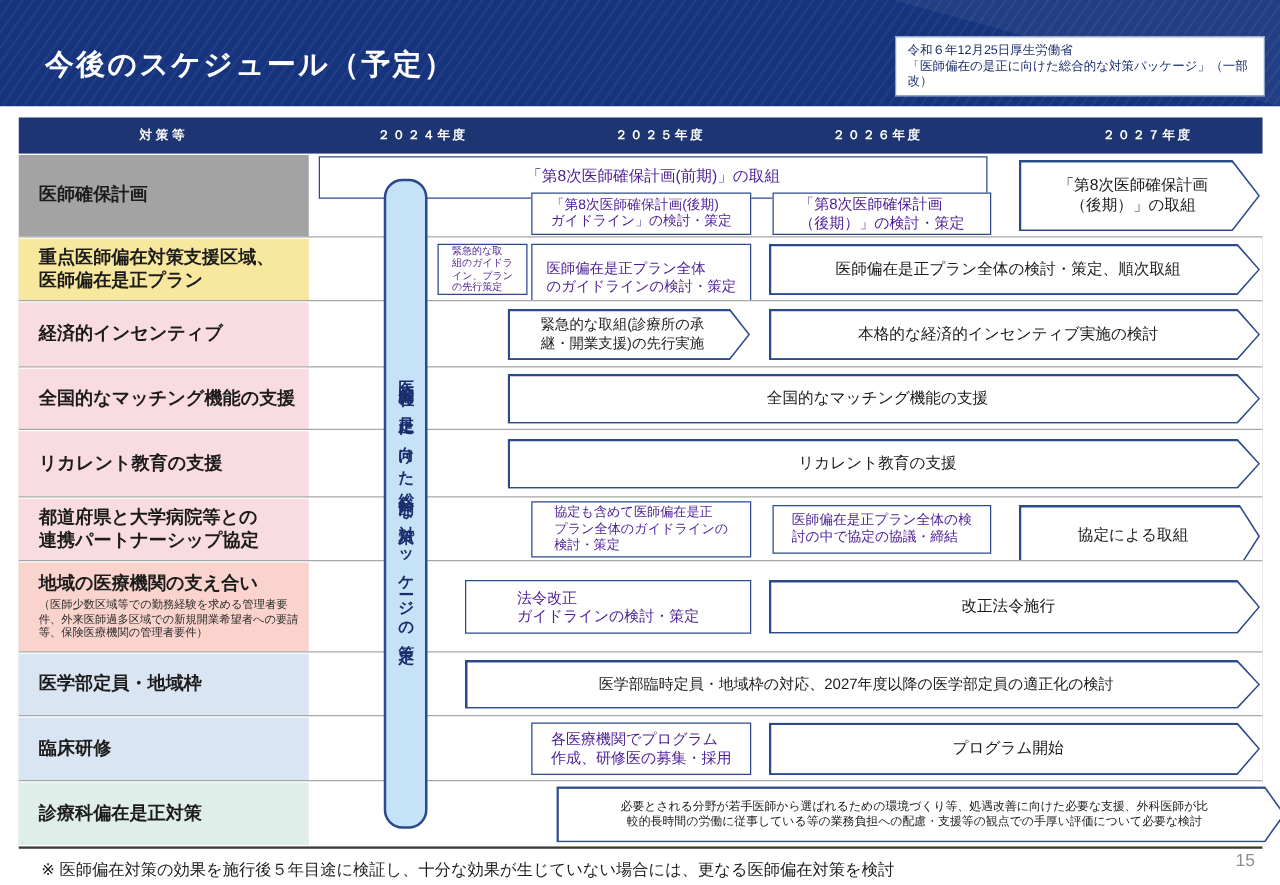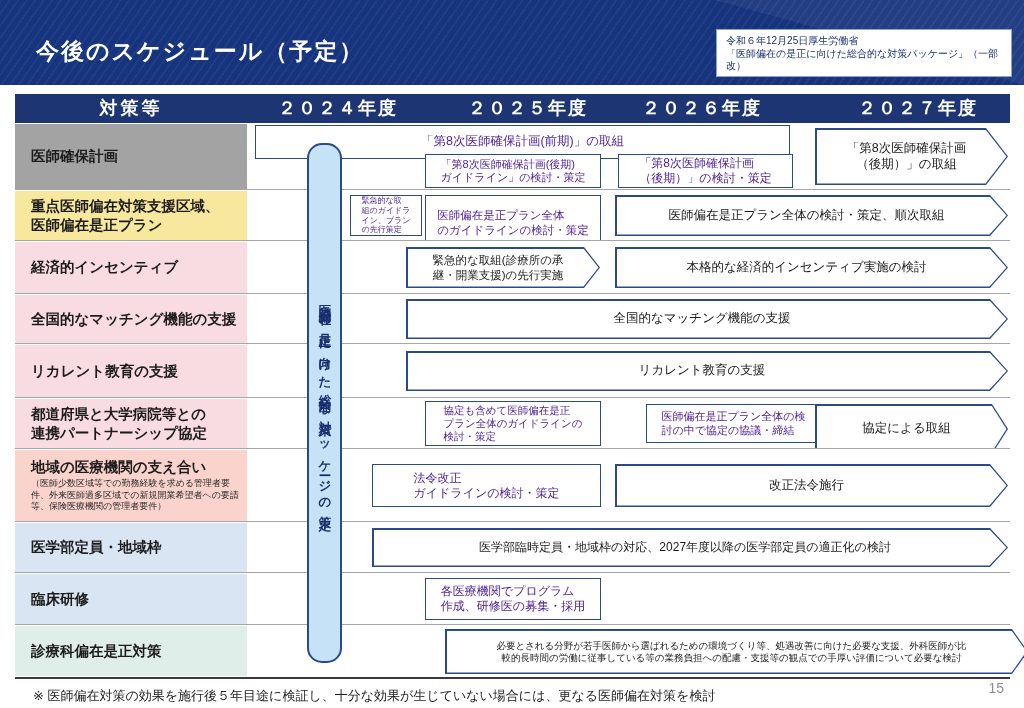--- a/index.html
+++ b/index.html
@@ -17,21 +17,21 @@
     color:#fff; letter-spacing:2px; z-index:2; }
   .src-box { position:absolute; left:716px; top:29px; width:296px; height:48px; background:#fff;
     border:1px solid #8fa3c8; padding:5px 9px; display:flex; flex-direction:column;
     justify-content:space-between; z-index:2; }
   .src-line { font-size:10px; color:#1a2e6e; line-height:1.25; }
 
   
   .table { position:absolute; left:15px; top:94px; width:995px; }
   .thead { position:relative; height:29px; background:#1d3573; }
   .th { position:absolute; top:0; height:29px; line-height:29px; color:#fff; font-weight:bold;
-    font-size:18px; letter-spacing:2px; white-space:nowrap; }
+    font-size:10px; letter-spacing:2px; white-space:nowrap; }
   .th-measure { left:0; width:232px; text-align:center; letter-spacing:3px; }
   .th-year { transform:translateX(-50%); }
 
   .tbody { position:relative; border-bottom:2px solid #3a3a3a; }
   .row { position:relative; width:995px; background:#fff; }
   .row + .row { box-shadow:0 -1px 0 #a6a6a6; }
   .rowlabel { position:absolute; left:0; top:1px; bottom:1px; width:232px; display:flex;
     flex-direction:column; justify-content:center; padding-left:16px; padding-right:4px; }
   .labtext { font-size:14.5px; font-weight:bold; color:#1c1c1c; line-height:1.25; white-space:pre-line; }
   .sublabel { font-size:9px; color:#2a2a2a; line-height:1.3; margin-top:2px; }
@@ -142,21 +142,21 @@
           </div>
         </div>
         <div class="row" style="height: 51px;">
           <div class="rowlabel" style="background: rgb(249, 220, 225);">
             <div class="labtext">都道府県と大学病院等との
 連携パートナーシップ協定</div>
           </div>
           <div class="item-box" style="font-size: 10.5px; left: 410px; top: 3px; width: 176px; height: 45px;">協定も含めて医師偏在是正
 プラン全体のガイドラインの
 検討・策定</div>
-          <div class="item-box" style="font-size: 11px; left: 603px; top: 6px; width: 175px; height: 39px; margin-left: 28px;">医師偏在是正プラン全体の検
+          <div class="item-box" style="font-size: 11px; left: 603px; top: 6px; width: 175px; height: 39px;">医師偏在是正プラン全体の検
 討の中で協定の協議・締結</div>
           <div class="item-arrow" style="left: 800px; top: 6px; width: 193px; height: 50px;">
             <div class="arrow-outer" style="clip-path: polygon(0px 0px, calc(100% - 16px) 0px, 100% 50%, calc(100% - 16px) 100%, 0px 100%);"></div>
             <div class="arrow-inner" style="clip-path: polygon(0px 0px, calc(100% - 15px) 0px, 100% 50%, calc(100% - 15px) 100%, 0px 100%); font-size: 12.5px;">協定による取組</div>
           </div>
         </div>
         <div class="row" style="height: 73px;">
           <div class="rowlabel" style="background: rgb(250, 211, 204);">
             <div class="labtext">地域の医療機関の支え合い</div>
             <div class="sublabel">（医師少数区域等での勤務経験を求める管理者要件、外来医師過多区域での新規開業希望者への要請等、保険医療機関の管理者要件）</div>
@@ -176,20 +176,24 @@
             <div class="arrow-outer" style="clip-path: polygon(0px 0px, calc(100% - 18px) 0px, 100% 50%, calc(100% - 18px) 100%, 0px 100%);"></div>
             <div class="arrow-inner" style="clip-path: polygon(0px 0px, calc(100% - 17px) 0px, 100% 50%, calc(100% - 17px) 100%, 0px 100%); font-size: 12px;">医学部臨時定員・地域枠の対応、2027年度以降の医学部定員の適正化の検討</div>
           </div>
         </div>
         <div class="row" style="height: 52px;">
           <div class="rowlabel" style="background: rgb(217, 229, 242);">
             <div class="labtext">臨床研修</div>
           </div>
           <div class="item-box" style="font-size: 12px; left: 410px; top: 5px; width: 176px; height: 42px;">各医療機関でプログラム
 作成、研修医の募集・採用</div>
+          <div class="item-arrow" style="left: 600px; top: 5px; width: 393px; height: 42px;">
+            <div class="arrow-outer" style="clip-path: polygon(0px 0px, calc(100% - 18px) 0px, 100% 50%, calc(100% - 18px) 100%, 0px 100%);"></div>
+            <div class="arrow-inner" style="clip-path: polygon(0px 0px, calc(100% - 17px) 0px, 100% 50%, calc(100% - 17px) 100%, 0px 100%); font-size: 12.5px;">プログラム開始</div>
+          </div>
         </div>
         <div class="row" style="height: 52px;">
           <div class="rowlabel" style="background: rgb(223, 238, 233);">
             <div class="labtext">診療科偏在是正対策</div>
           </div>
           <div class="item-arrow" style="left: 410px; top: 4px; width: 583px; height: 45px; margin-left: 20px;">
             <div class="arrow-outer" style="clip-path: polygon(0px 0px, calc(100% - 16px) 0px, 100% 50%, calc(100% - 16px) 100%, 0px 100%);"></div>
             <div class="arrow-inner" style="clip-path: polygon(0px 0px, calc(100% - 15px) 0px, 100% 50%, calc(100% - 15px) 100%, 0px 100%); font-size: 9.5px;">必要とされる分野が若手医師から選ばれるための環境づくり等、処遇改善に向けた必要な支援、外科医師が比
 較的長時間の労働に従事している等の業務負担への配慮・支援等の観点での手厚い評価について必要な検討</div>
           </div>

